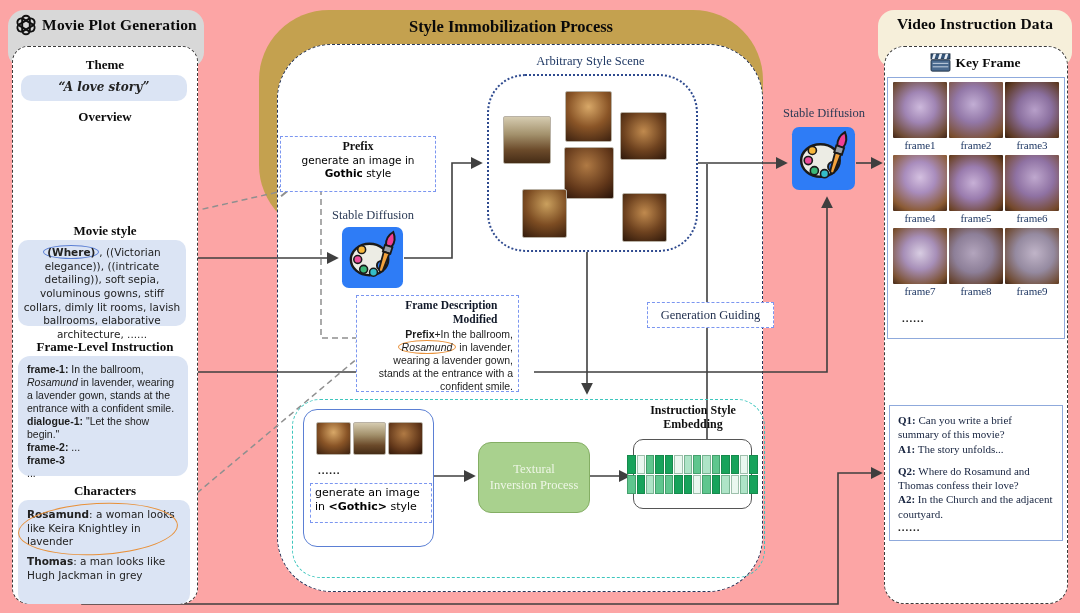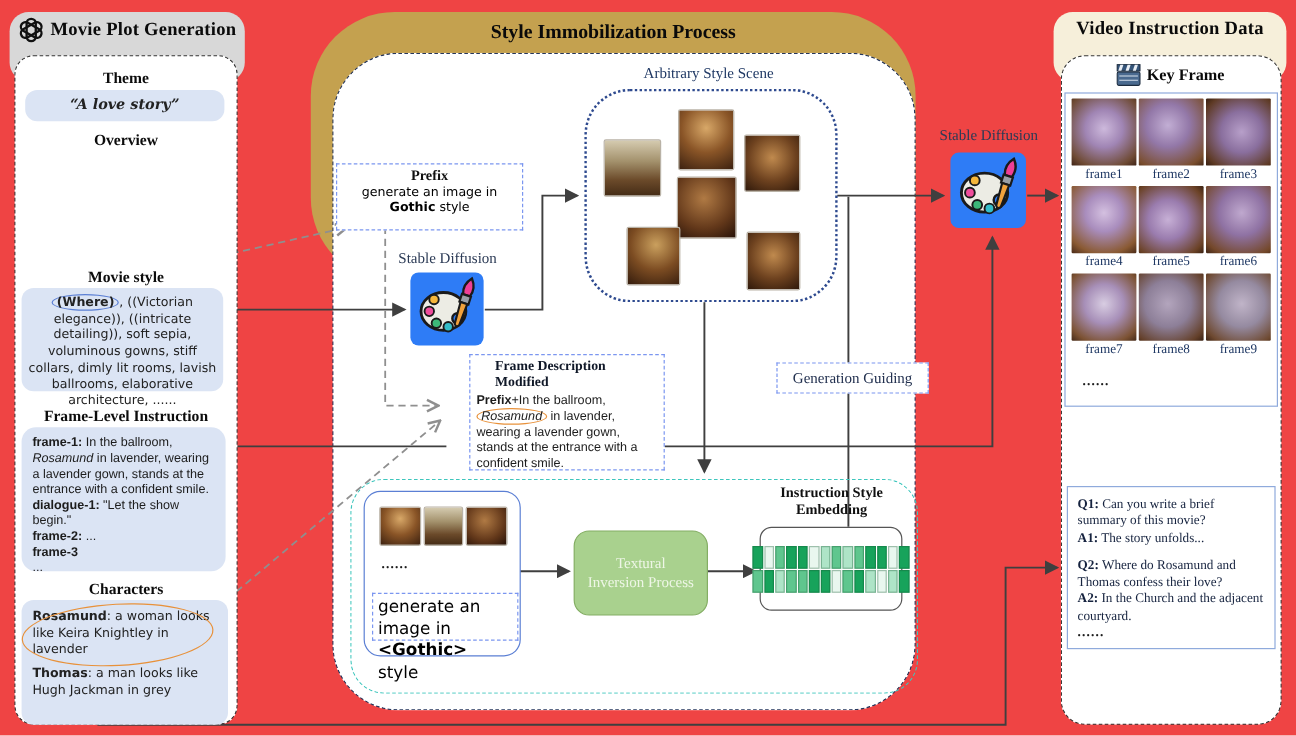--- a/index.html
+++ b/index.html
@@ -1,16 +1,16 @@
 <!DOCTYPE html>
 <html><head>
 <meta charset="utf-8">
 <style>
   html,body{margin:0;padding:0;background:#fff;}
-  #root{position:relative;width:1080px;height:613px;background:#ef4444;overflow:hidden;
+  #root{position:relative;width:1080px;height:613px;background:#fca5a5;overflow:hidden;
         font-family:"Liberation Sans",sans-serif;}
   .abs{position:absolute;}
   
   .gray-band{position:absolute;left:8px;top:10px;width:196px;height:58px;background:#d8d8d8;border-radius:16px;}
   .cream-band{position:absolute;left:878px;top:10px;width:194px;height:58px;background:#f6efda;border-radius:16px;}
   .gold-shell{position:absolute;left:259px;top:10px;width:504px;height:225px;background:#c4a14f;border-radius:70px;}
   .panel-title{font:bold 15.5px "Liberation Serif",serif;color:#0a0a0a;letter-spacing:.2px;}
   .title-row{position:absolute;display:flex;align-items:center;justify-content:center;gap:5px;}
   .dash-box{position:absolute;background:#fff;border:1.6px dashed #3a3a3a;}
   .left-dash{left:12px;top:46px;width:184px;height:556px;border-radius:16px;}
@@ -178,21 +178,21 @@
       <circle cx="23" cy="44" r="4" fill="#3cb878" stroke="#1a1a1a" stroke-width="1.6"></circle>
       <circle cx="33" cy="47" r="4" fill="#34bdc9" stroke="#1a1a1a" stroke-width="1.6"></circle>
       <g transform="rotate(18 46 28)">
         <path d="M46 5 Q52 12 49 20 L43 20 Q40 12 46 5 Z" fill="#ef3f96" stroke="#1a1a1a" stroke-width="2"></path>
         <rect x="42" y="20" width="8" height="7" fill="#9aa0a8" stroke="#1a1a1a" stroke-width="1.8"></rect>
         <path d="M43 27 L49 27 L48 46 Q46 49 44 46 Z" fill="#f2a23c" stroke="#1a1a1a" stroke-width="1.8"></path>
       </g>
     </svg>
   </div>
 
-  <div class="dashed-blue over" style="left:391px;top:295px;width:161px;height:92px;text-align:left;padding-top:3px;">
+  <div class="dashed-blue over" style="left:356px;top:295px;width:161px;height:92px;text-align:right;padding-top:3px;">
     <div style="font:bold 11.5px 'Liberation Serif',serif;color:#101828;line-height:1.2;width:120px;margin:0 auto;">Frame Description Modified</div>
     <div class="frame-text" style="padding:1px 5px;">
       <b>Prefix</b><span>+In the ballroom, </span><i class="gothic-circle" style="border-color:#e8913a;font-weight:normal;">Rosamund</i><span> in lavender, wearing a lavender gown, stands at the entrance with a confident smile.</span>
     </div>
   </div>
 
   <div class="dashed-blue over" style="left:647px;top:302px;width:125px;height:24px;text-align:center;font:12.5px 'Liberation Serif',serif;color:#22304f;line-height:24px;">Generation Guiding</div>
 
   <div class="sd-label over" style="left:772px;top:106px;width:104px;">Stable Diffusion</div>
   <div class="abs over" style="left:791px;top:126px;">
@@ -212,21 +212,21 @@
     </svg>
   </div>
 
   <div class="teal-box over"></div>
 
   <div class="blue-img-box over">
     <div class="img i-hall1" style="left:12px;top:12px;width:33px;height:31px;"></div>
     <div class="img i-land" style="left:49px;top:12px;width:31px;height:31px;"></div>
     <div class="img i-hall3" style="left:84px;top:12px;width:33px;height:31px;"></div>
     <div class="abs ellipsis" style="left:14px;top:54px;">......</div>
-    <div class="dashed-blue comic" style="left:6px;top:84px;width:112px;height:34px;font-size:14px;line-height:1.3;padding:2px 4px;">
+    <div class="dashed-blue comic" style="left:6px;top:73px;width:112px;height:34px;font-size:11px;line-height:1.3;padding:2px 4px;">
       <span>generate an image in </span><b>&lt;Gothic&gt;</b><span> style</span>
     </div>
   </div>
 
   <div class="green-box over">
     <span style="width:90px;">Textural Inversion Process</span>
   </div>
 
   <div class="embed-label over">Instruction Style Embedding</div>
   <div class="embed-box over" id="embed-grid">

